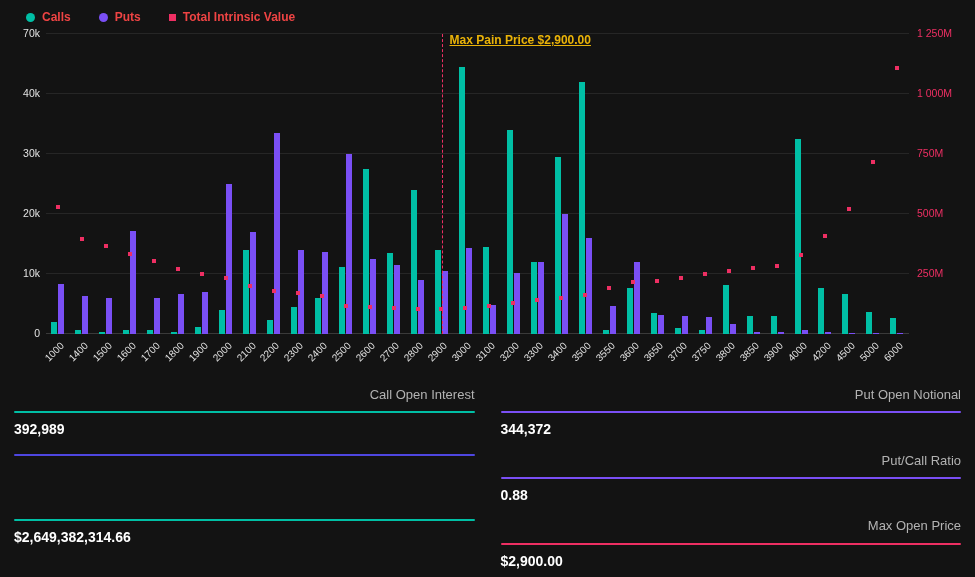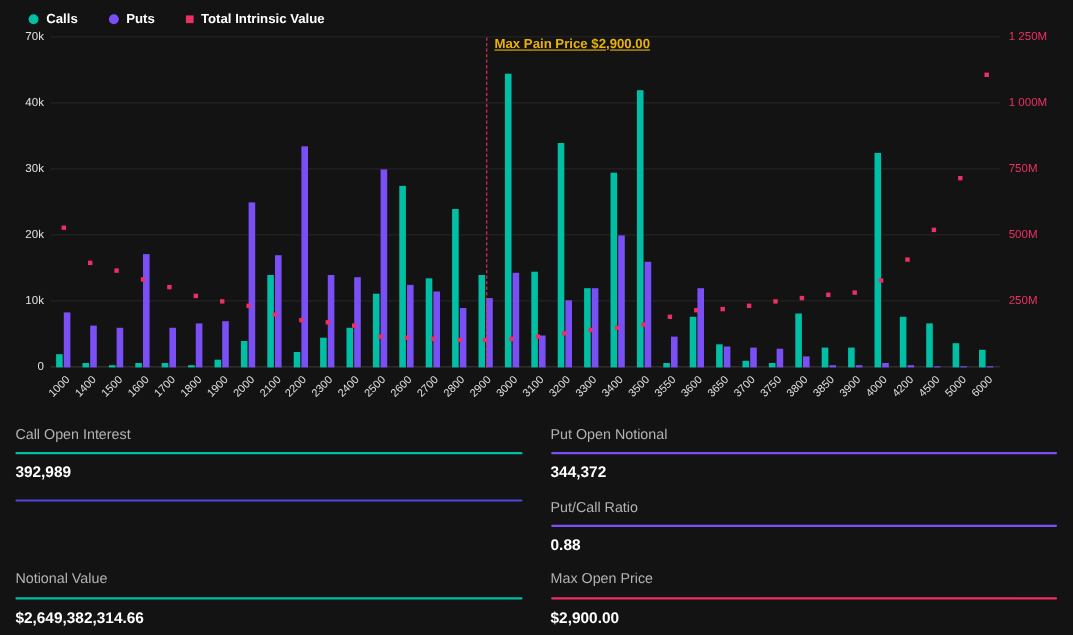--- a/index.html
+++ b/index.html
@@ -9,21 +9,21 @@
     background: #131313;
     color: #fff;
     font-family: "Liberation Sans", sans-serif;
     overflow: hidden;
   }
 
   
   .chart-section { padding: 8px 14px 0 14px; }
 
   .legend { display: flex; align-items: center; gap: 28px; height: 18px; padding-left: 12px; }
-  .legend-item { display: flex; align-items: center; gap: 7px; font-size: 12px; font-weight: 700; color: #ffffff; cursor: pointer; }
+  .legend-item { display: flex; align-items: center; gap: 7px; font-size: 12px; font-weight: 700; color: #ef4444; cursor: pointer; }
   .marker { display: inline-block; flex: none; }
   .marker.circle { width: 9px; height: 9px; border-radius: 50%; }
   .marker.square { width: 7px; height: 7px; }
 
   .chart { display: flex; margin-top: 8px; }
   .y-left  { width: 32px; position: relative; height: 300px; flex: none; }
   .y-left span  { position: absolute; right: 6px; font-size: 10.5px; color: #e2e2e2; line-height: 1; }
   .y-right { width: 52px; position: relative; height: 300px; flex: none; }
   .y-right span { position: absolute; left: 8px; font-size: 10.5px; line-height: 1; white-space: nowrap; }
 
@@ -39,21 +39,21 @@
   .maxpain { position: absolute; top: 0; bottom: 0; width: 0; border-left: 1px dashed #ee2f63; z-index: 4; }
   .maxpain-label { position: absolute; top: -1px; left: 7px; font-size: 12px; font-weight: 700; white-space: nowrap; }
 
   .x-axis { position: relative; height: 46px; margin-left: 32px; margin-right: 52px; }
   .x-tick { position: absolute; top: 6px; width: 0; }
   .x-tick span { position: absolute; right: 0; top: 0; display: block; transform: rotate(-45deg); transform-origin: top right; font-size: 10px; color: #e0e0e0; white-space: nowrap; }
 
   
   .stats { display: grid; grid-template-columns: 1fr 1fr; column-gap: 26px; padding: 8px 14px 0 14px; }
   .stat { margin-bottom: 16px; }
-  .stat-label { font-size: 13px; color: #b3b3b3; line-height: 1.1; margin-bottom: 9px; }
+  .stat-label { font-size: 13px; color: #b3b3b3; line-height: 1.1; margin-bottom: 9px; text-align: right; }
   .stat-line { height: 2px; border-radius: 1px; }
   .stat-value { margin-top: 9px; font-size: 14px; font-weight: 700; color: #ffffff; line-height: 1.1; }
 </style>
 </head>
 <body>
 
 <div class="app">
 
   <div class="chart-section">
     <div class="legend">
@@ -411,21 +411,20 @@
       </div>
       <div class="stat">
         <div class="stat-line" style="background: rgb(78, 70, 224);"></div>
       </div>
       <div class="stat">
         <div class="stat-label">Put/Call Ratio</div>
         <div class="stat-line" style="background: rgb(122, 79, 245);"></div>
         <div class="stat-value">0.88</div>
       </div>
       <div class="stat">
-        <div class="stat-label">Notional Value</div>
         <div class="stat-line" style="background: rgb(0, 191, 165);"></div>
         <div class="stat-value">$2,649,382,314.66</div>
       </div>
       <div class="stat">
         <div class="stat-label">Max Open Price</div>
         <div class="stat-line" style="background: rgb(238, 47, 99);"></div>
         <div class="stat-value">$2,900.00</div>
       </div>
     </div>
 

